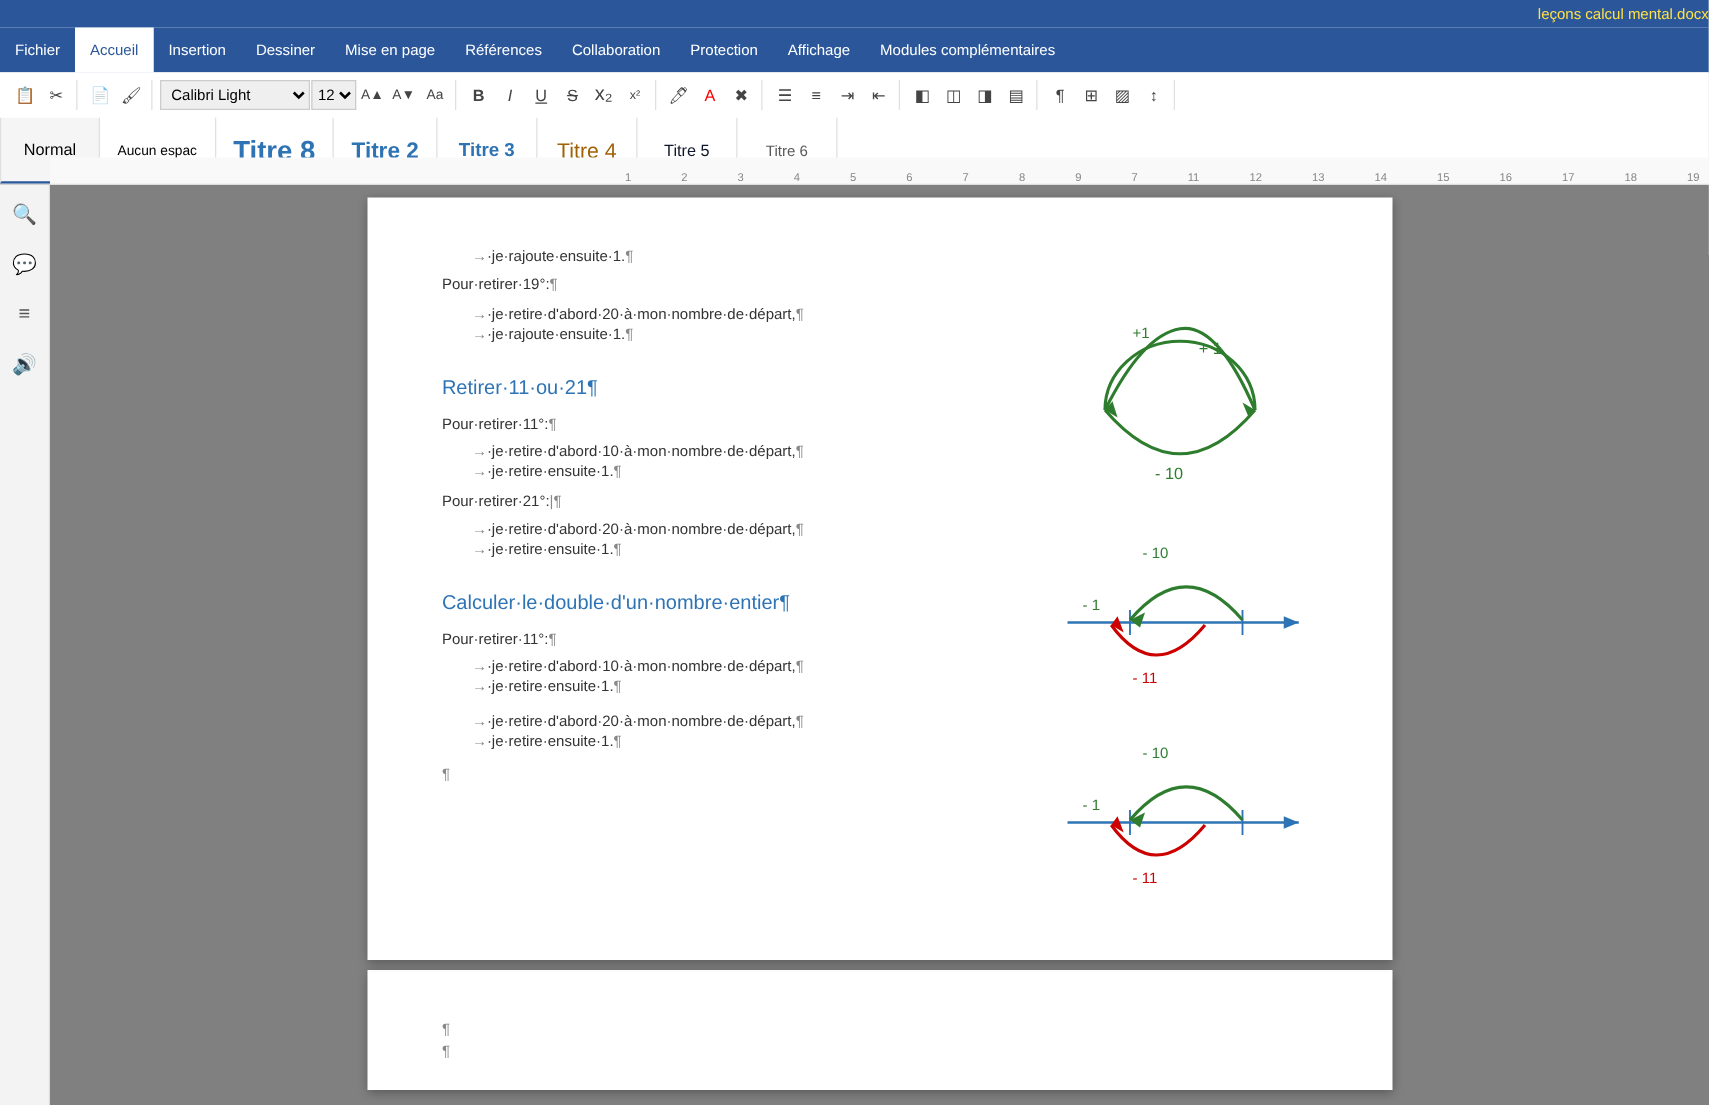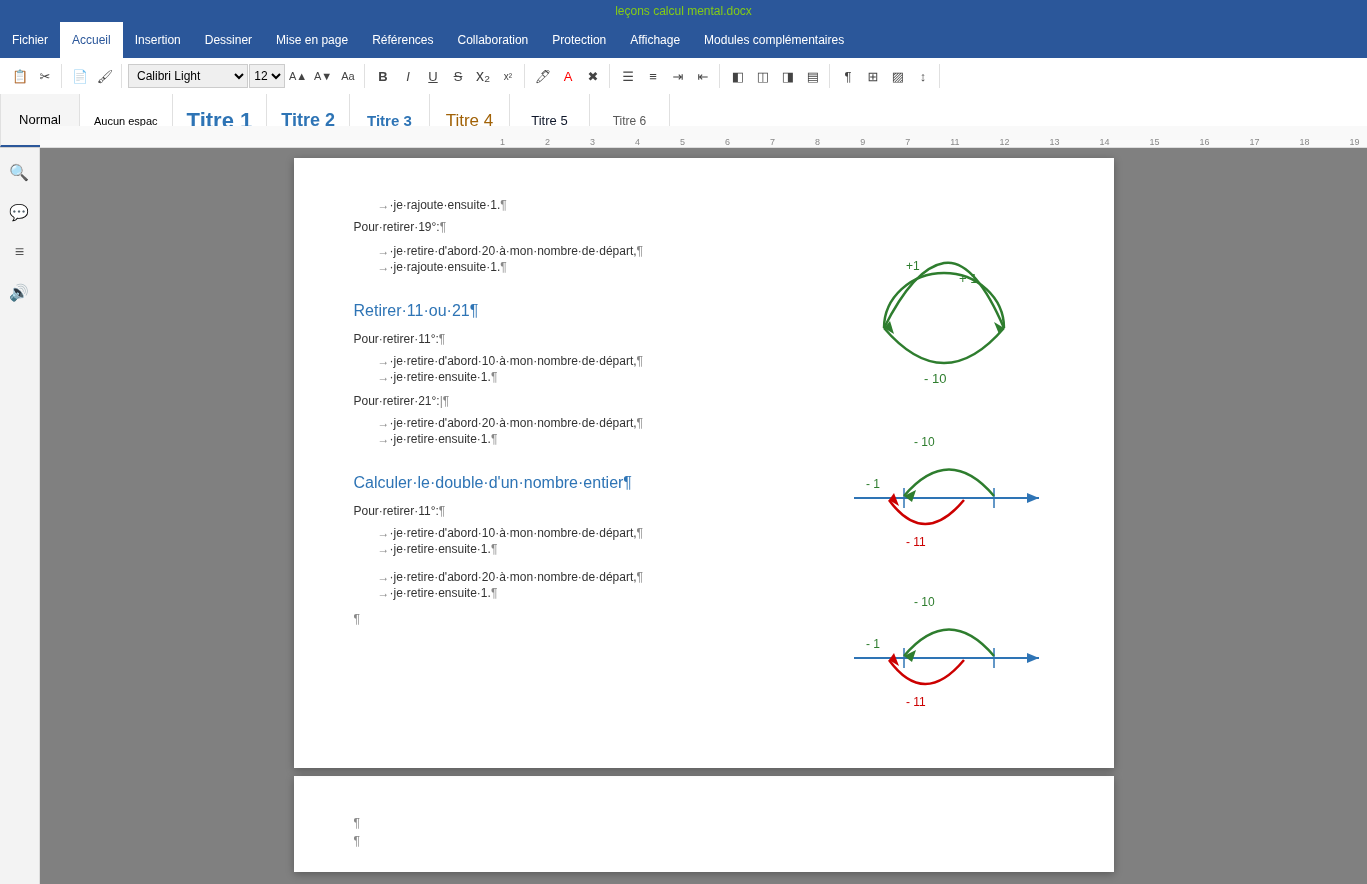--- a/index.html
+++ b/index.html
@@ -1,25 +1,25 @@
 <!DOCTYPE html>
 <html><head>
   <meta charset="utf-8">
   <style>
     * { margin: 0; padding: 0; box-sizing: border-box; }
     body { font-family: 'Segoe UI', Arial, sans-serif; background: #f0f0f0; font-size: 12px; overflow: hidden; width: 1367px; height: 884px; }
 
     
     #title-bar {
       background: #2b579a;
-      color: #84cc16;
+      color: #fde047;
       height: 22px;
       display: flex;
       align-items: center;
-      justify-content: center;
+      justify-content: flex-end;
       font-size: 12px;
     }
 
     
     #menu-bar {
       background: #2b579a;
       height: 36px;
       display: flex;
       align-items: stretch;
     }
@@ -326,21 +326,21 @@
       <div class="tb-btn">¶</div>
       <div class="tb-btn">⊞</div>
       <div class="tb-btn">▨</div>
       <div class="tb-btn">↕</div>
     </div>
   </div>
 
   <div id="styles-bar">
     <div class="style-btn">Normal</div>
     <div class="style-btn" style="font-size:11px;">Aucun espac</div>
-    <div class="style-btn titre1">Titre 1</div>
+    <div class="style-btn titre1">Titre 8</div>
     <div class="style-btn titre2">Titre 2</div>
     <div class="style-btn titre3">Titre 3</div>
     <div class="style-btn titre4">Titre 4</div>
     <div class="style-btn titre5">Titre 5</div>
     <div class="style-btn titre6">Titre 6</div>
   </div>
 </div>
 
 <div id="v-ruler">
   <div class="v-ruler-mark">12</div>

